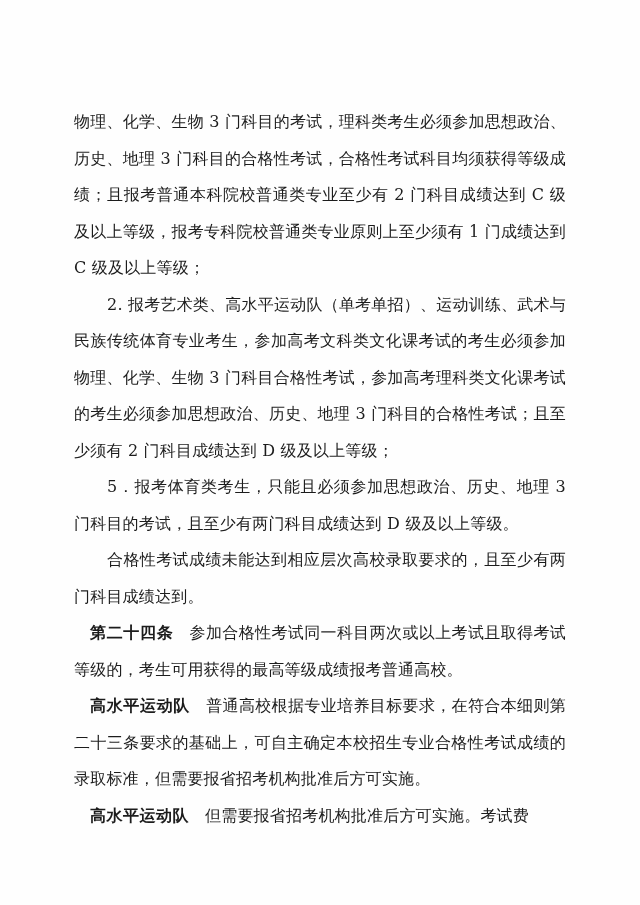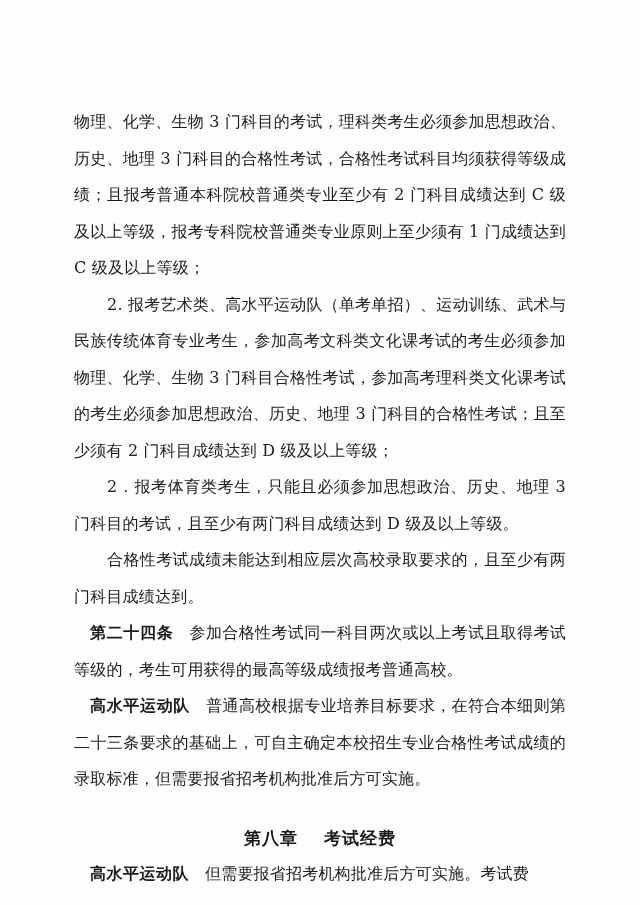--- a/index.html
+++ b/index.html
@@ -81,27 +81,26 @@
 </head>
 <body>
 
 <div class="page">
   <div class="content">
 
     <p class="para">物理、化学、生物 3 门科目的考试，理科类考生必须参加思想政治、历史、地理 3 门科目的合格性考试，合格性考试科目均须获得等级成绩；且报考普通本科院校普通类专业至少有 2 门科目成绩达到 C 级及以上等级，报考专科院校普通类专业原则上至少须有 1 门成绩达到 C 级及以上等级；</p>
 
     <p class="para indent2">2. 报考艺术类、高水平运动队（单考单招）、运动训练、武术与民族传统体育专业考生，参加高考文科类文化课考试的考生必须参加物理、化学、生物 3 门科目合格性考试，参加高考理科类文化课考试的考生必须参加思想政治、历史、地理 3 门科目的合格性考试；且至少须有 2 门科目成绩达到 D 级及以上等级；</p>
 
-    <p class="para indent2">2．报考体育类考生，只能且必须参加思想政治、历史、地理 3 门科目的考试，且至少有两门科目成绩达到 D 级及以上等级。</p>
+    <p class="para indent2">5．报考体育类考生，只能且必须参加思想政治、历史、地理 3 门科目的考试，且至少有两门科目成绩达到 D 级及以上等级。</p>
 
     <p class="para indent2">合格性考试成绩未能达到相应层次高校录取要求的，且至少有两门科目成绩达到。</p>
 
     <p class="para indent1"><span class="art-lead">第二十四条</span><span class="art-gap"></span><span>参加合格性考试同一科目两次或以上考试且取得考试等级的，考生可用获得的最高等级成绩报考普通高校。</span></p>
 
     <p class="para indent1"><span class="art-lead">高水平运动队</span><span class="art-gap"></span><span>普通高校根据专业培养目标要求，在符合本细则第二十三条要求的基础上，可自主确定本校招生专业合格性考试成绩的录取标准，但需要报省招考机构批准后方可实施。</span></p>
 
-    <p class="chapter-title"><span>第八章</span><span class="gap"></span><span>考试经费</span></p>
 
     <p class="para indent1"><span class="art-lead">高水平运动队</span><span class="art-gap"></span><span>但需要报省招考机构批准后方可实施。考试费</span></p>
 
   </div>
 
 </div>
 
 </body></html>

